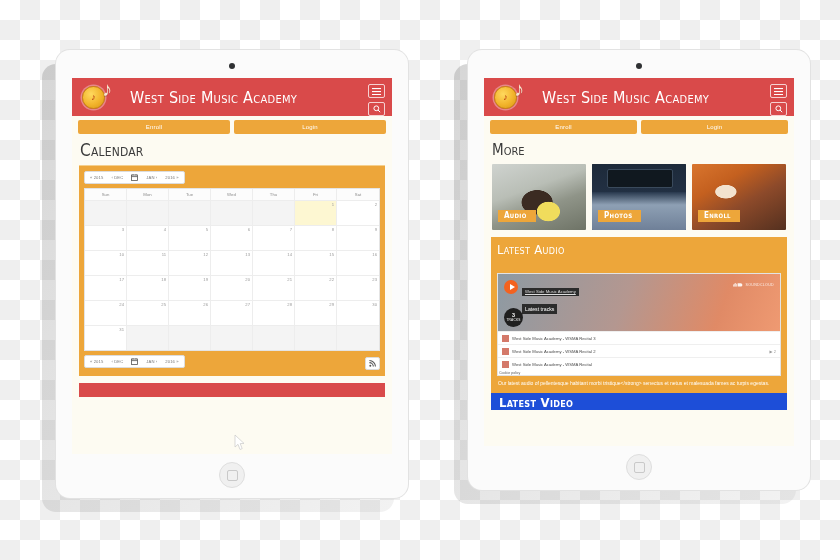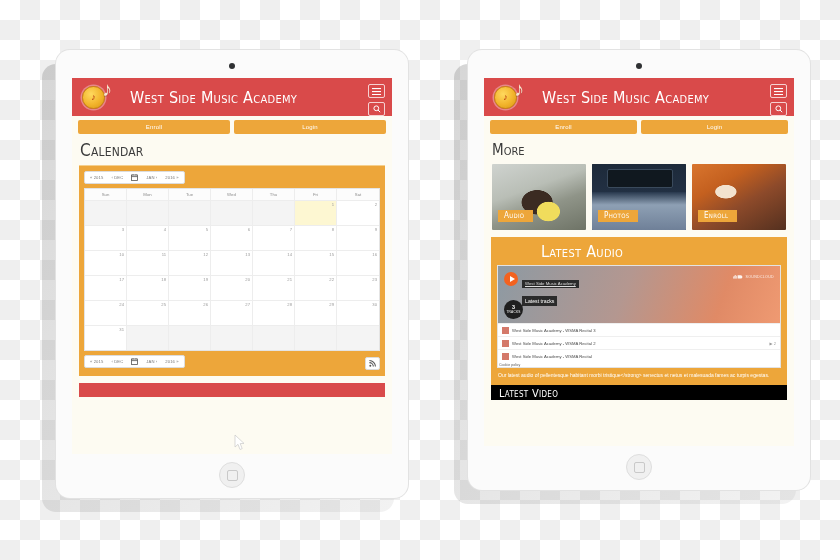--- a/index.html
+++ b/index.html
@@ -203,21 +203,21 @@
     margin: 7px 7px 0;
   }
 
   
   .section-title {
     font-family: "DejaVu Sans Condensed", "Liberation Sans Narrow", "Liberation Sans", sans-serif;
     font-size: 15px; color: #3b3b3b;
     padding: 4px 8px 5px;
     font-variant: small-caps;
   }
-  .media-row { display: flex; gap: 6px; padding: 0 8px 7px; }
+  .media-row { display: flex; gap: 6px; padding: 0 8px 7px; font-weight: bold; }
   .media-card {
     flex: 1; height: 66px;
     position: relative; overflow: hidden;
     border-radius: 1px;
   }
   .media-card .photo { position: absolute; inset: 0; }
   .m1 .photo {
     background:
       radial-gradient(ellipse at 60% 72%, #f0dc5c 0 14%, transparent 15%),
       radial-gradient(ellipse at 48% 58%, #3b2b22 0 22%, transparent 23%),
@@ -246,22 +246,22 @@
     font-size: 8px;
     font-variant: small-caps;
     padding: 1px 9px 2px 6px;
     letter-spacing: .3px;
   }
 
   
   .audio-panel { background: #eda63a; margin: 0 7px; padding: 5px 6px 6px; }
   .panel-heading {
     font-family: "DejaVu Sans Condensed", "Liberation Sans Narrow", "Liberation Sans", sans-serif;
-    color: #ffffff; font-size: 16px; font-variant: small-caps;
-    padding-bottom: 4px; letter-spacing: .3px; margin-left: 44px;
+    color: #ffffff; font-size: 13px; font-variant: small-caps;
+    padding-bottom: 16px; letter-spacing: .3px;
   }
   .sc-embed { background: #ffffff; border: 1px solid #e3e3e3; }
   .sc-art {
     height: 57px; position: relative;
     background: linear-gradient(110deg, #8d9aa3 0%, #b49790 45%, #e08a66 78%, #ef9a72 100%);
   }
   .sc-play {
     position: absolute; left: 6px; top: 6px;
     width: 14px; height: 14px; border-radius: 50%;
     background: #f3621f;
@@ -313,23 +313,23 @@
     padding: 4px 1px 0; 
   }
   .audio-more {
     text-align: right;
     font-family: "DejaVu Sans Condensed", "Liberation Sans Narrow", "Liberation Sans", sans-serif;
     color: #ffffff; font-size: 9px; font-variant: small-caps;
     padding: 5px 2px 2px; letter-spacing: .2px;
   }
   .video-heading {
     font-family: "DejaVu Sans Condensed", "Liberation Sans Narrow", "Liberation Sans", sans-serif;
-    color: #ffffff; font-size: 11px; font-variant: small-caps;
+    color: #ffffff; font-size: 13px; font-variant: small-caps;
     padding: 2px 8px 0; letter-spacing: .3px;
-    background: #000000; margin: 0 7px;
+    background: #1d4ed8; margin: 0 7px; font-weight: bold;
   }
 
   
   .cursor {
     position: absolute; left: 234px; top: 434px;
     width: 12px; height: 18px; z-index: 40;
     pointer-events: none;
   }
 </style>
 </head>

